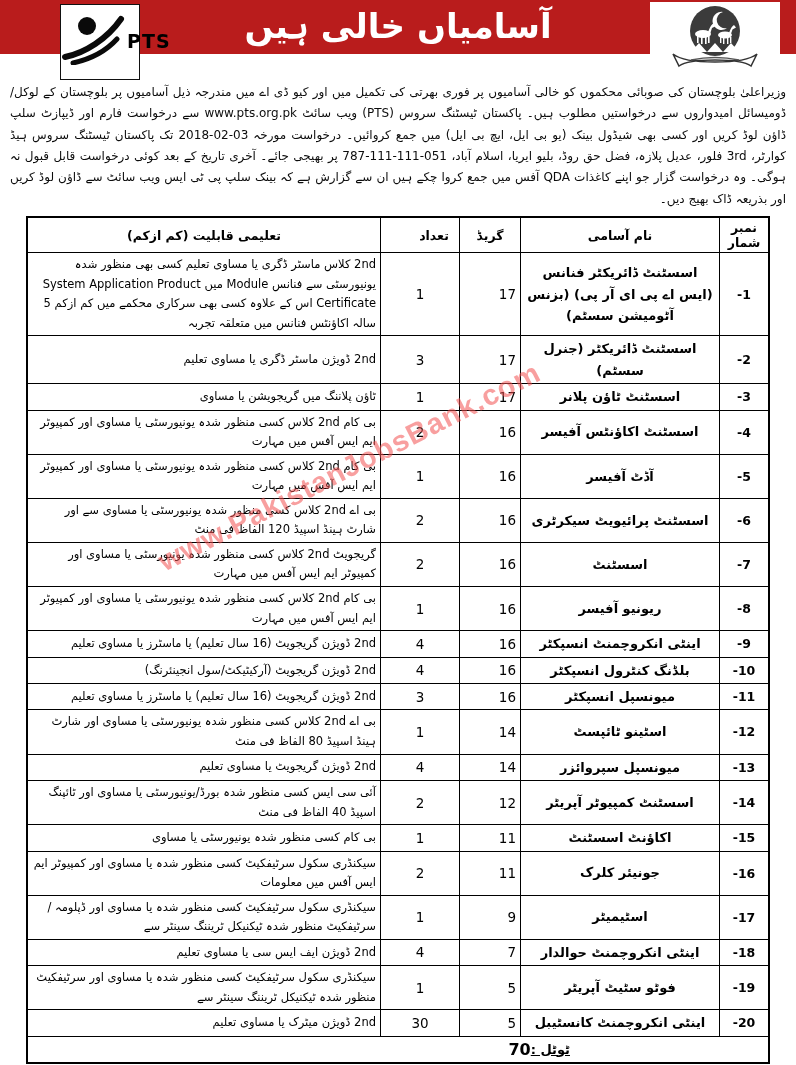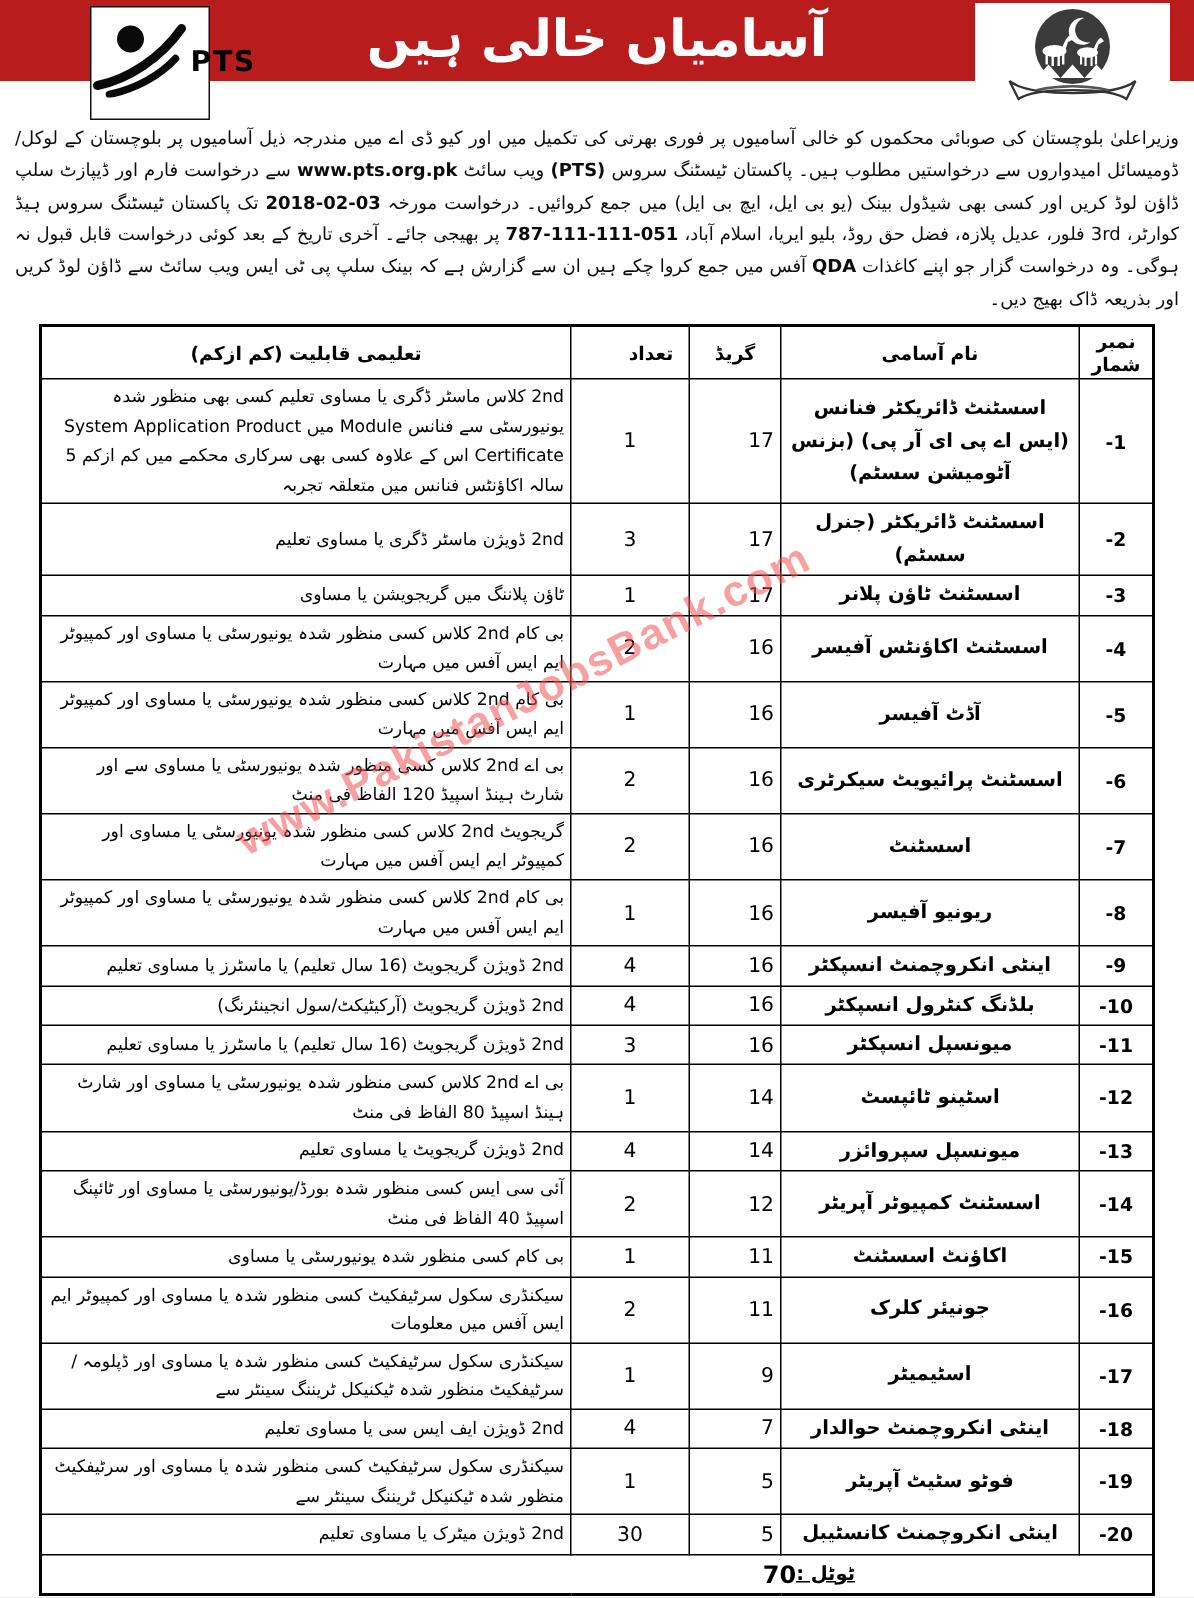--- a/index.html
+++ b/index.html
@@ -8,21 +8,21 @@
   
   .header{position:relative;height:54px;background:#b91c1c;}
   .title{color:#fff;text-align:center;font-size:34px;font-weight:bold;line-height:52px;direction:rtl;}
   .pts-box{position:absolute;left:60px;top:4px;width:78px;height:74px;background:#fff;
            border:1px solid #111;z-index:3;display:flex;flex-direction:row;align-items:center;justify-content:flex-start;}
   .pts-box .pts-word{font-weight:bold;font-size:19px;letter-spacing:1px;line-height:1;margin-top:-2px;}
   .crest-box{position:absolute;right:16px;top:2px;width:130px;height:70px;background:#fff;z-index:3;
              display:flex;align-items:center;justify-content:center;}
   
   .intro{margin:28px 10px 6px;direction:rtl;text-align:justify;font-size:12px;line-height:1.78;color:#0c0c0c;}
-  .intro .b{font-weight:bold;}
+  .intro .b{font-weight:normal;}
   
   table.jobs{width:744px;margin:2px auto 0;border-collapse:collapse;direction:rtl;border:2px solid #000;}
   table.jobs th,table.jobs td{border:1px solid #000;padding:2px 4px;vertical-align:middle;}
   th{font-size:12.5px;font-weight:bold;background:#fff;}
   td.serial{width:40px;text-align:center;font-size:12.5px;font-weight:bold;}
   td.pname{width:190px;text-align:center;font-size:13px;font-weight:bold;line-height:1.65;}
   td.grade{width:52px;text-align:right;font-size:13.5px;}
   td.count{width:42px;text-align:center;font-size:13.5px;}
   td.edu{text-align:right;font-size:11.5px;line-height:1.7;}
   tr.total-row td{padding:3px 0;}

